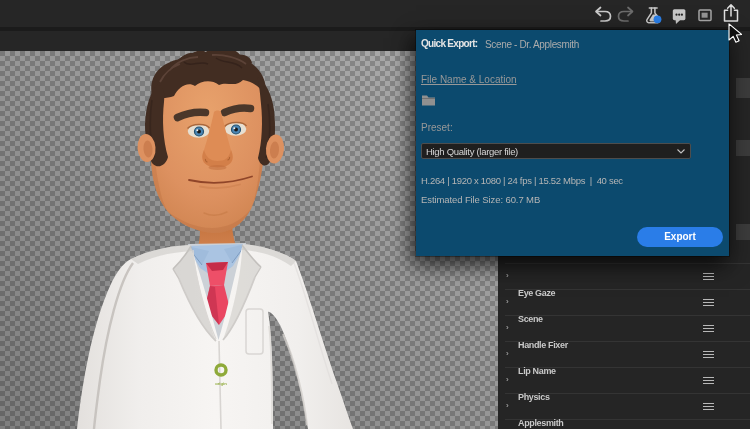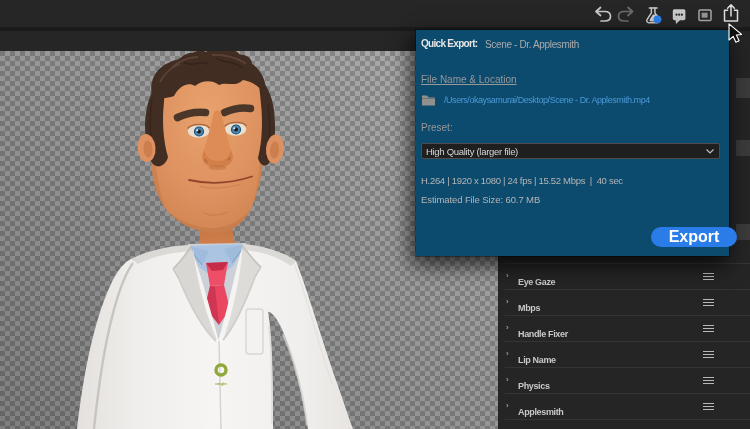--- a/index.html
+++ b/index.html
@@ -15,38 +15,38 @@
       linear-gradient(45deg,#adadad 25%,transparent 25%,transparent 75%,#adadad 75%);
     background-size:10px 10px;
     background-position:0 0,5px 5px;}
   .vignette{position:absolute;left:0;top:0;width:498px;height:378px;
     background:linear-gradient(to bottom left, rgba(0,0,0,0) 0%, rgba(0,0,0,0.27) 100%);}
   .charsvg{position:absolute;left:0;top:0;}
   .rightpanel{position:absolute;left:498px;top:31px;width:252px;height:398px;background:#252525;}
   .rpgutter{position:absolute;left:498px;top:31px;width:7px;height:398px;background:#1a1a1a;}
   .prow{position:absolute;left:505px;width:245px;height:26px;color:#c9c9c9;font-size:9px;}
   .prow .chev{position:absolute;left:1px;top:7px;color:#bdbdbd;font-size:8px;}
-  .prow .lbl{position:absolute;left:13px;top:13px;font-weight:bold;letter-spacing:-0.35px;}
+  .prow .lbl{position:absolute;left:13px;top:24px;font-weight:bold;letter-spacing:-0.35px;}
   .prow .ham{position:absolute;left:198px;top:9px;width:10.5px;}
   .prow .ham div{height:1.2px;background:#b8b8b8;margin-bottom:1.6px;}
   .psep{position:absolute;left:505px;width:245px;height:1px;background:#343434;}
   .rblock{position:absolute;background:#3c3c3c;}
   .dialog{position:absolute;left:416px;top:30px;width:313px;height:226px;background:#0c4a6e;
     box-shadow:0 8px 22px rgba(0,0,0,0.6), -8px 8px 16px rgba(0,0,0,0.3), 0 0 0 1px rgba(0,0,0,0.3);}
   .dtitle{position:absolute;left:5px;top:8px;font-size:10px;letter-spacing:-0.7px;color:#e4e4e4;font-weight:bold;}
   .dtitle2{position:absolute;left:69px;top:8.5px;font-size:10px;letter-spacing:-0.35px;color:#ababab;}
   .dlabel{position:absolute;font-size:10px;color:#989898;}
   .dpath{position:absolute;left:28px;top:65px;font-size:9px;letter-spacing:-0.44px;color:#4a9bd8;}
-  .ddrop{position:absolute;left:5px;top:113px;width:299px;height:16px;background:#1f1f1f;
+  .ddrop{position:absolute;left:5px;top:113px;width:270px;height:16px;background:#1f1f1f;
     border:1px solid #4d4d4d;border-radius:2px;box-sizing:border-box;}
   .ddrop .dtext{position:absolute;left:4px;top:2px;font-size:9.5px;letter-spacing:-0.3px;color:#d6d6d6;}
   .dspecs{position:absolute;left:5px;top:145px;font-size:9.5px;letter-spacing:-0.3px;color:#b5b5b5;}
   .dest{position:absolute;left:5px;top:164px;font-size:9.5px;letter-spacing:-0.1px;color:#b5b5b5;}
-  .dbtn{position:absolute;left:235px;top:197px;width:86px;height:20px;border-radius:10px;
-    background:#2a7de8;color:#ffffff;font-size:16px;font-weight:bold;text-align:center;line-height:20px;}
+  .dbtn{position:absolute;left:221px;top:197px;width:86px;height:20px;border-radius:10px;
+    background:#2a7de8;color:#ffffff;font-size:10px;font-weight:bold;text-align:center;line-height:20px;}
 </style>
 </head>
 <body>
 <div class="app">
   <div class="toolbar"></div>
   <div class="tbline"></div>
   <div class="sceneheader"></div>
 
   <div class="viewport">
     <div class="vignette"></div>
@@ -188,21 +188,21 @@
       <span class="chev">›</span>
       <span class="lbl">Eye Gaze</span>
       <span class="ham">
         <div></div>
         <div></div>
         <div></div>
       </span>
     </div>
   <div class="prow" style="top:290px;">
       <span class="chev">›</span>
-      <span class="lbl">Mbps</span>
+      <span class="lbl">Scene</span>
       <span class="ham">
         <div></div>
         <div></div>
         <div></div>
       </span>
     </div>
   <div class="prow" style="top:316px;">
       <span class="chev">›</span>
       <span class="lbl">Handle Fixer</span>
       <span class="ham">
@@ -276,21 +276,20 @@
   </svg>
 
   <div class="dialog">
     <div class="dtitle">Quick Export:</div>
     <div class="dtitle2">Scene - Dr. Applesmith</div>
     <div class="dlabel" style="left:5px;top:44px;text-decoration:underline;">File Name &amp; Location</div>
     <svg style="position:absolute;left:5px;top:64px;" width="15" height="13" viewBox="0 0 15 13">
       <path d="M1 1.5 h5 l1.5 2 h6.5 v8 h-13 z" fill="#909090"></path>
       <path d="M1 4.5 h13" stroke="#6a6a6a" stroke-width="0.8"></path>
     </svg>
-    <div class="dpath">/Users/okaysamurai/Desktop/Scene - Dr. Applesmith.mp4</div>
     <div class="dlabel" style="left:5px;top:92px;">Preset:</div>
     <div class="ddrop">
       <div class="dtext">High Quality (larger file)</div>
       <svg style="position:absolute;right:5px;top:5px;" width="8" height="5" viewBox="0 0 8 5">
         <path d="M0.5 0.5 L4 4 L7.5 0.5" fill="none" stroke="#c4c4c4" stroke-width="1.1"></path>
       </svg>
     </div>
     <div class="dspecs">H.264 | 1920 x 1080 | 24 fps | 15.52 Mbps&nbsp; |&nbsp; 40 sec</div>
     <div class="dest">Estimated File Size: 60.7 MB</div>
     <div class="dbtn">Export</div>

